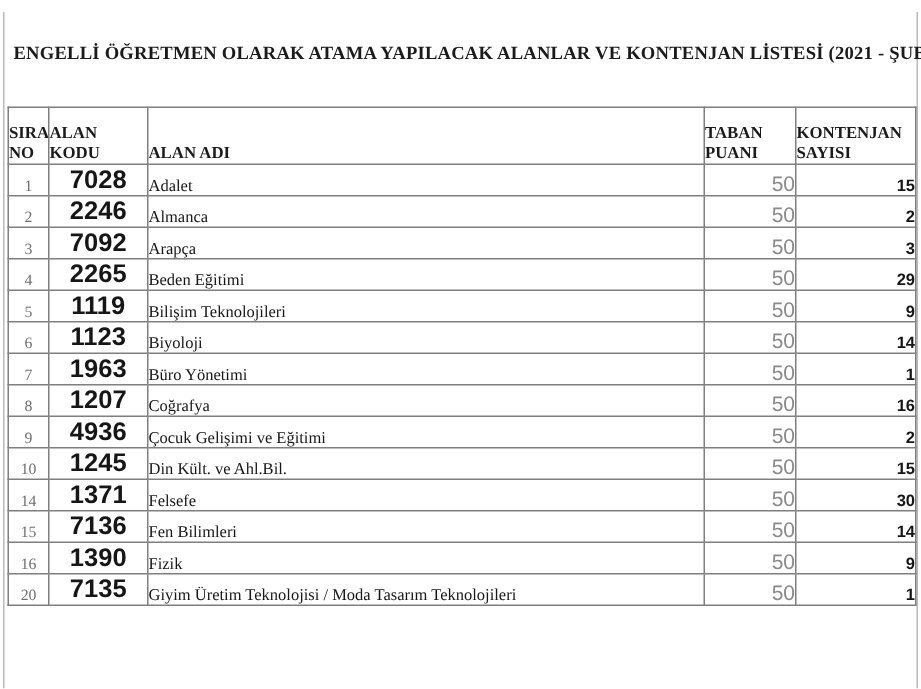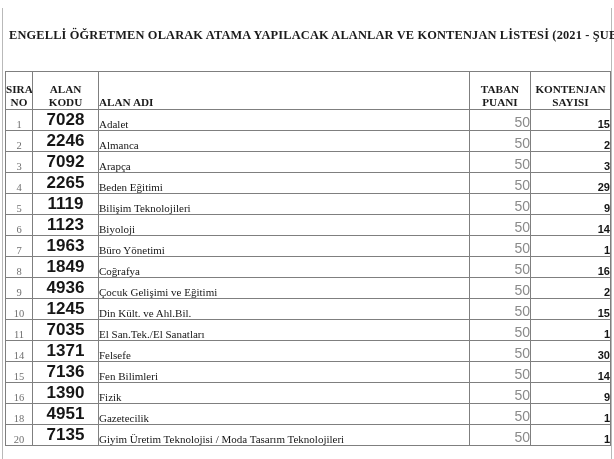--- a/index.html
+++ b/index.html
@@ -75,21 +75,21 @@
   
   thead th {
     height: 38px;
     font-family: "Liberation Serif", serif;
     font-weight: bold;
     font-size: 11.2px;
     color: #1b1b1b;
     vertical-align: bottom;
     padding-bottom: 2px;
   }
-  th.h-center { text-align: center; }
+  th.h-center { text-align: left; }
   th.h-left { text-align: left; padding-left: 4px; }
 
   .hdr-two-line {
     display: block;
     line-height: 13px;
   }
 
   
   tbody tr { height: 17.1px; }
 
@@ -226,47 +226,40 @@
         </tr>
         <tr>
           <td class="c-sira">7</td>
           <td class="c-kodu">1963</td>
           <td class="c-ad">Büro Yönetimi</td>
           <td class="c-puan">50</td>
           <td class="c-kont">1</td>
         </tr>
         <tr>
           <td class="c-sira">8</td>
-          <td class="c-kodu">1849</td>
+          <td class="c-kodu">1207</td>
           <td class="c-ad">Coğrafya</td>
           <td class="c-puan">50</td>
           <td class="c-kont">16</td>
         </tr>
         <tr>
           <td class="c-sira">9</td>
           <td class="c-kodu">4936</td>
           <td class="c-ad">Çocuk Gelişimi ve Eğitimi</td>
           <td class="c-puan">50</td>
           <td class="c-kont">2</td>
         </tr>
         <tr>
           <td class="c-sira">10</td>
           <td class="c-kodu">1245</td>
           <td class="c-ad">Din Kült. ve Ahl.Bil.</td>
           <td class="c-puan">50</td>
           <td class="c-kont">15</td>
         </tr>
         <tr>
-          <td class="c-sira">11</td>
-          <td class="c-kodu">7035</td>
-          <td class="c-ad">El San.Tek./El Sanatları</td>
-          <td class="c-puan">50</td>
-          <td class="c-kont">1</td>
-        </tr>
-        <tr>
           <td class="c-sira">14</td>
           <td class="c-kodu">1371</td>
           <td class="c-ad">Felsefe</td>
           <td class="c-puan">50</td>
           <td class="c-kont">30</td>
         </tr>
         <tr>
           <td class="c-sira">15</td>
           <td class="c-kodu">7136</td>
           <td class="c-ad">Fen Bilimleri</td>
@@ -274,27 +267,20 @@
           <td class="c-kont">14</td>
         </tr>
         <tr>
           <td class="c-sira">16</td>
           <td class="c-kodu">1390</td>
           <td class="c-ad">Fizik</td>
           <td class="c-puan">50</td>
           <td class="c-kont">9</td>
         </tr>
         <tr>
-          <td class="c-sira">18</td>
-          <td class="c-kodu">4951</td>
-          <td class="c-ad">Gazetecilik</td>
-          <td class="c-puan">50</td>
-          <td class="c-kont">1</td>
-        </tr>
-        <tr>
           <td class="c-sira">20</td>
           <td class="c-kodu">7135</td>
           <td class="c-ad">Giyim Üretim Teknolojisi / Moda Tasarım Teknolojileri</td>
           <td class="c-puan">50</td>
           <td class="c-kont">1</td>
         </tr>
       </tbody>
   </table>
 
 </div>

